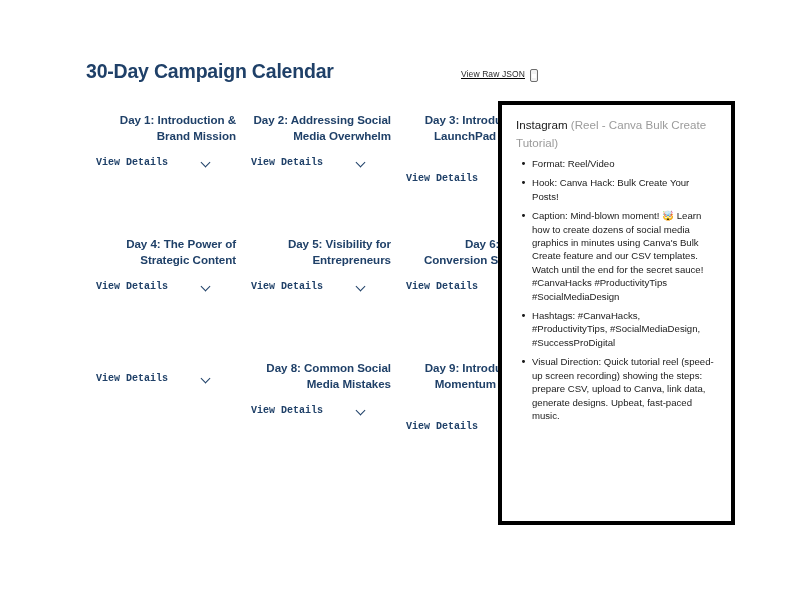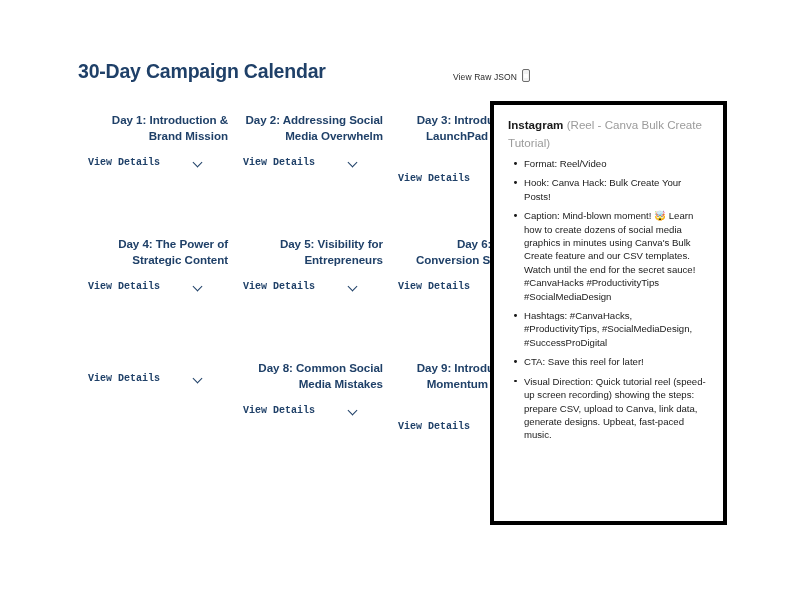--- a/index.html
+++ b/index.html
@@ -10,21 +10,21 @@
     width: 800px;
     height: 600px;
     background: #ffffff;
     font-family: "Liberation Sans", sans-serif;
     overflow: hidden;
     position: relative;
   }
 
   .page {
     position: absolute;
-    left: 0; top: 0;
+    left: 8px; top: 0;
     width: 635px;
     height: 600px;
   }
 
   
   .header-row {
     position: absolute;
     left: 78px;
     top: 60px;
     width: 660px;
@@ -38,23 +38,24 @@
     font-weight: bold;
     color: #1f4068;
     letter-spacing: -0.2px;
     white-space: nowrap;
   }
   .raw-json {
     position: absolute;
     left: 375px;
     top: 9px;
     display: flex;
-    align-items: flex-end;
+    align-items: flex-start;
     gap: 5px;
     cursor: pointer;
+    text-decoration: underline;
   }
   .raw-json-label {
     font-size: 8.5px;
     color: #2b2b2b;
     white-space: nowrap;
     letter-spacing: 0.1px;
   }
   .doc-icon {
     width: 8px;
     height: 13px;
@@ -153,21 +154,21 @@
   }
   .popup-inner {
     padding: 11px 14px 10px 14px;
   }
   .popup-header {
     font-size: 11.6px;
     line-height: 18px;
     margin-bottom: 5px;
   }
   .popup-platform {
-    font-weight: bold;
+    font-weight: normal;
     color: #1a1a1a;
     text-align: center;
   }
   .popup-subtitle {
     color: #9b9b9b;
     font-weight: normal;
   }
   .popup-list {
     margin: 0;
     padding-left: 16px;
@@ -282,19 +283,18 @@
     <div class="popup-inner">
       <div class="popup-header">
         <span class="popup-platform">Instagram</span>
         <span class="popup-subtitle">(Reel - Canva Bulk Create Tutorial)</span>
       </div>
       <ul class="popup-list" id="popup-list">
           <li><b>Format:</b><span> Reel/Video</span></li>
           <li><b>Hook:</b><span> Canva Hack: Bulk Create Your Posts!</span></li>
           <li><b>Caption:</b><span> Mind-blown moment! 🤯 Learn how to create dozens of social media graphics in minutes using Canva's Bulk Create feature and our CSV templates. Watch until the end for the secret sauce! #CanvaHacks #ProductivityTips #SocialMediaDesign</span></li>
           <li><b>Hashtags:</b><span> #CanvaHacks, #ProductivityTips, #SocialMediaDesign, #SuccessProDigital</span></li>
-          <li><b>CTA:</b><span> Save this reel for later!</span></li>
           <li><b>Visual Direction:</b><span> Quick tutorial reel (speed-up screen recording) showing the steps: prepare CSV, upload to Canva, link data, generate designs. Upbeat, fast-paced music.</span></li>
         </ul>
     </div>
   </div>
 
 </div>
 
 </body></html>

